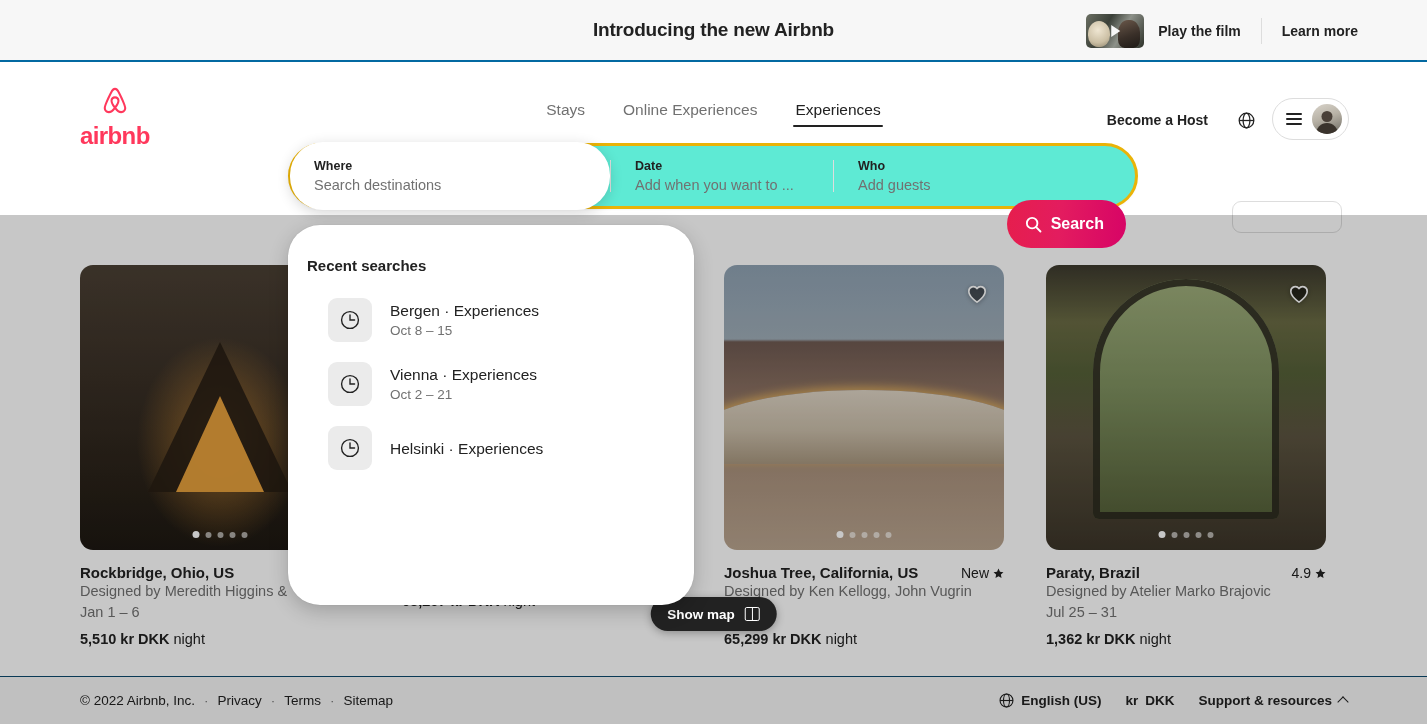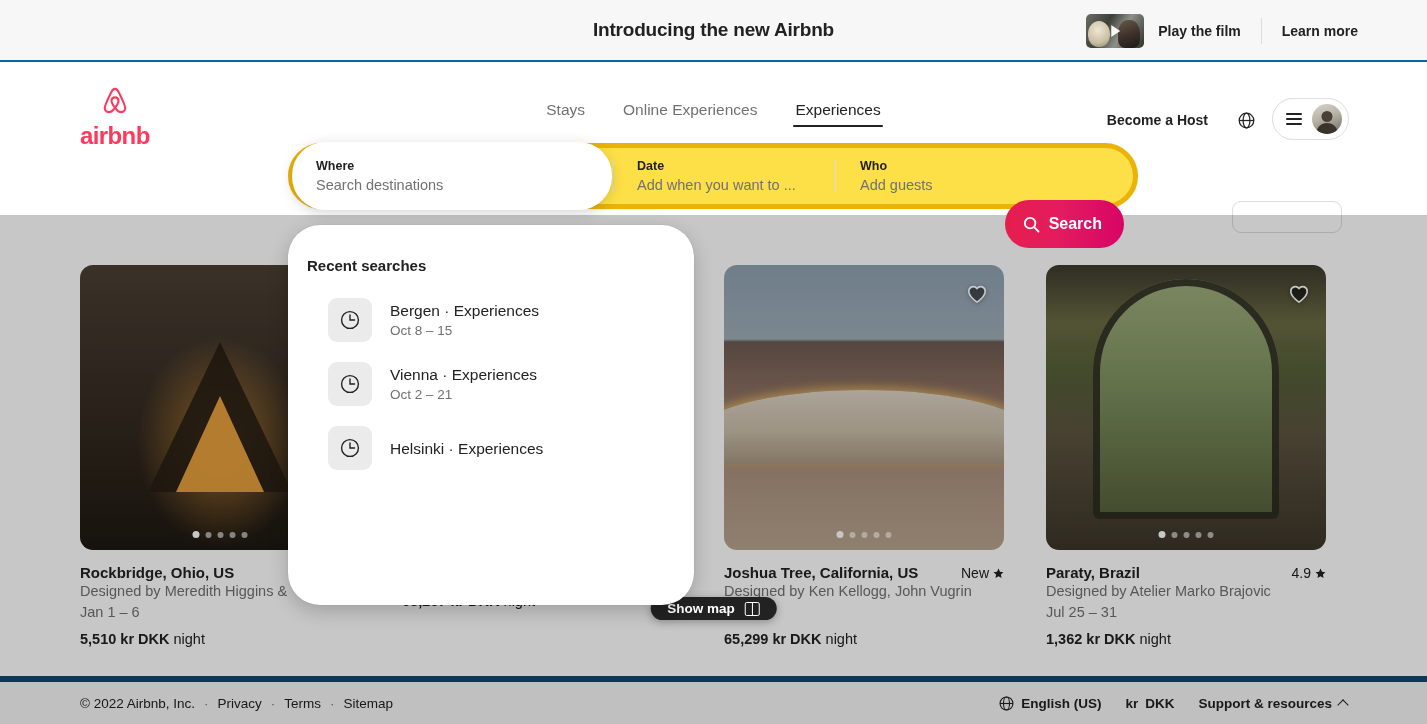--- a/index.html
+++ b/index.html
@@ -110,21 +110,21 @@
     width: 11px; height: 11px; border-radius: 50%; background: #4a4038;
   }
   .avatar .body {
     position: absolute; left: 50%; bottom: -3px; transform: translateX(-50%);
     width: 22px; height: 14px; border-radius: 11px 11px 0 0; background: #3a332c;
   }
 
   
   .searchbar {
     position: absolute; left: 288px; top: 143px; width: 850px; height: 66px;
-    background: #fde047; border: 5px solid #eab308; border-radius: 33px;
+    background: #5eead4; border: 3px solid #eab308; border-radius: 33px;
     display: flex; align-items: center;
     box-shadow: 0 1px 2px rgba(0,0,0,0.04);
     z-index: 30;
   }
   .sb-seg {
     position: relative; height: 100%;
     display: flex; flex-direction: column; justify-content: center;
     padding: 0 24px; cursor: pointer;
   }
   .sb-seg.where {
@@ -258,39 +258,39 @@
   .img-jungle::before {
     content:""; position:absolute; left:50%; top:14px; transform:translateX(-50%);
     width:186px; height:240px; border-radius: 93px 93px 6px 6px;
     background: linear-gradient(180deg,#9fae7c 0%,#7f9160 45%,#556039 100%);
     box-shadow: inset 0 0 0 7px rgba(40,36,28,0.85);
   }
 
   
   .show-map {
     position: absolute; left: 50%; top: 597px; transform: translateX(-50%);
-    height: 23px; padding: 0 17px;
+    height: 34px; padding: 0 17px;
     background: #222222; color: #ffffff; border-radius: 17px;
     display: flex; align-items: center; gap: 10px;
     font-size: 13.5px; font-weight: 600; cursor: pointer; z-index: 25;
     box-shadow: 0 2px 8px rgba(0,0,0,0.3);
   }
   .map-glyph {
     width: 15px; height: 14px; border: 1.6px solid #fff; border-radius: 2px;
     position: relative; flex: none;
   }
   .map-glyph::after {
     content:""; position:absolute; left:50%; top:0; bottom:0; width:1.6px;
     background:#fff; transform:translateX(-50%);
   }
 
   
   .footer {
     position: absolute; left: 0; bottom: 0; width: 1427px; height: 48px;
-    background: #f7f7f7; border-top: 6px solid #0c4a6e;
+    background: #f7f7f7; border-top: 1px solid #0c4a6e;
     display: flex; align-items: center; z-index: 5;
   }
   .footer-left {
     position: absolute; left: 80px; display: flex; align-items: center; gap: 9px;
     font-size: 13.5px; color: #222;
   }
   .footer-left .lnk { cursor: pointer; }
   .footer-left .dot { color: #717171; }
   .footer-right {
     position: absolute; right: 80px; display: flex; align-items: center; gap: 24px;

